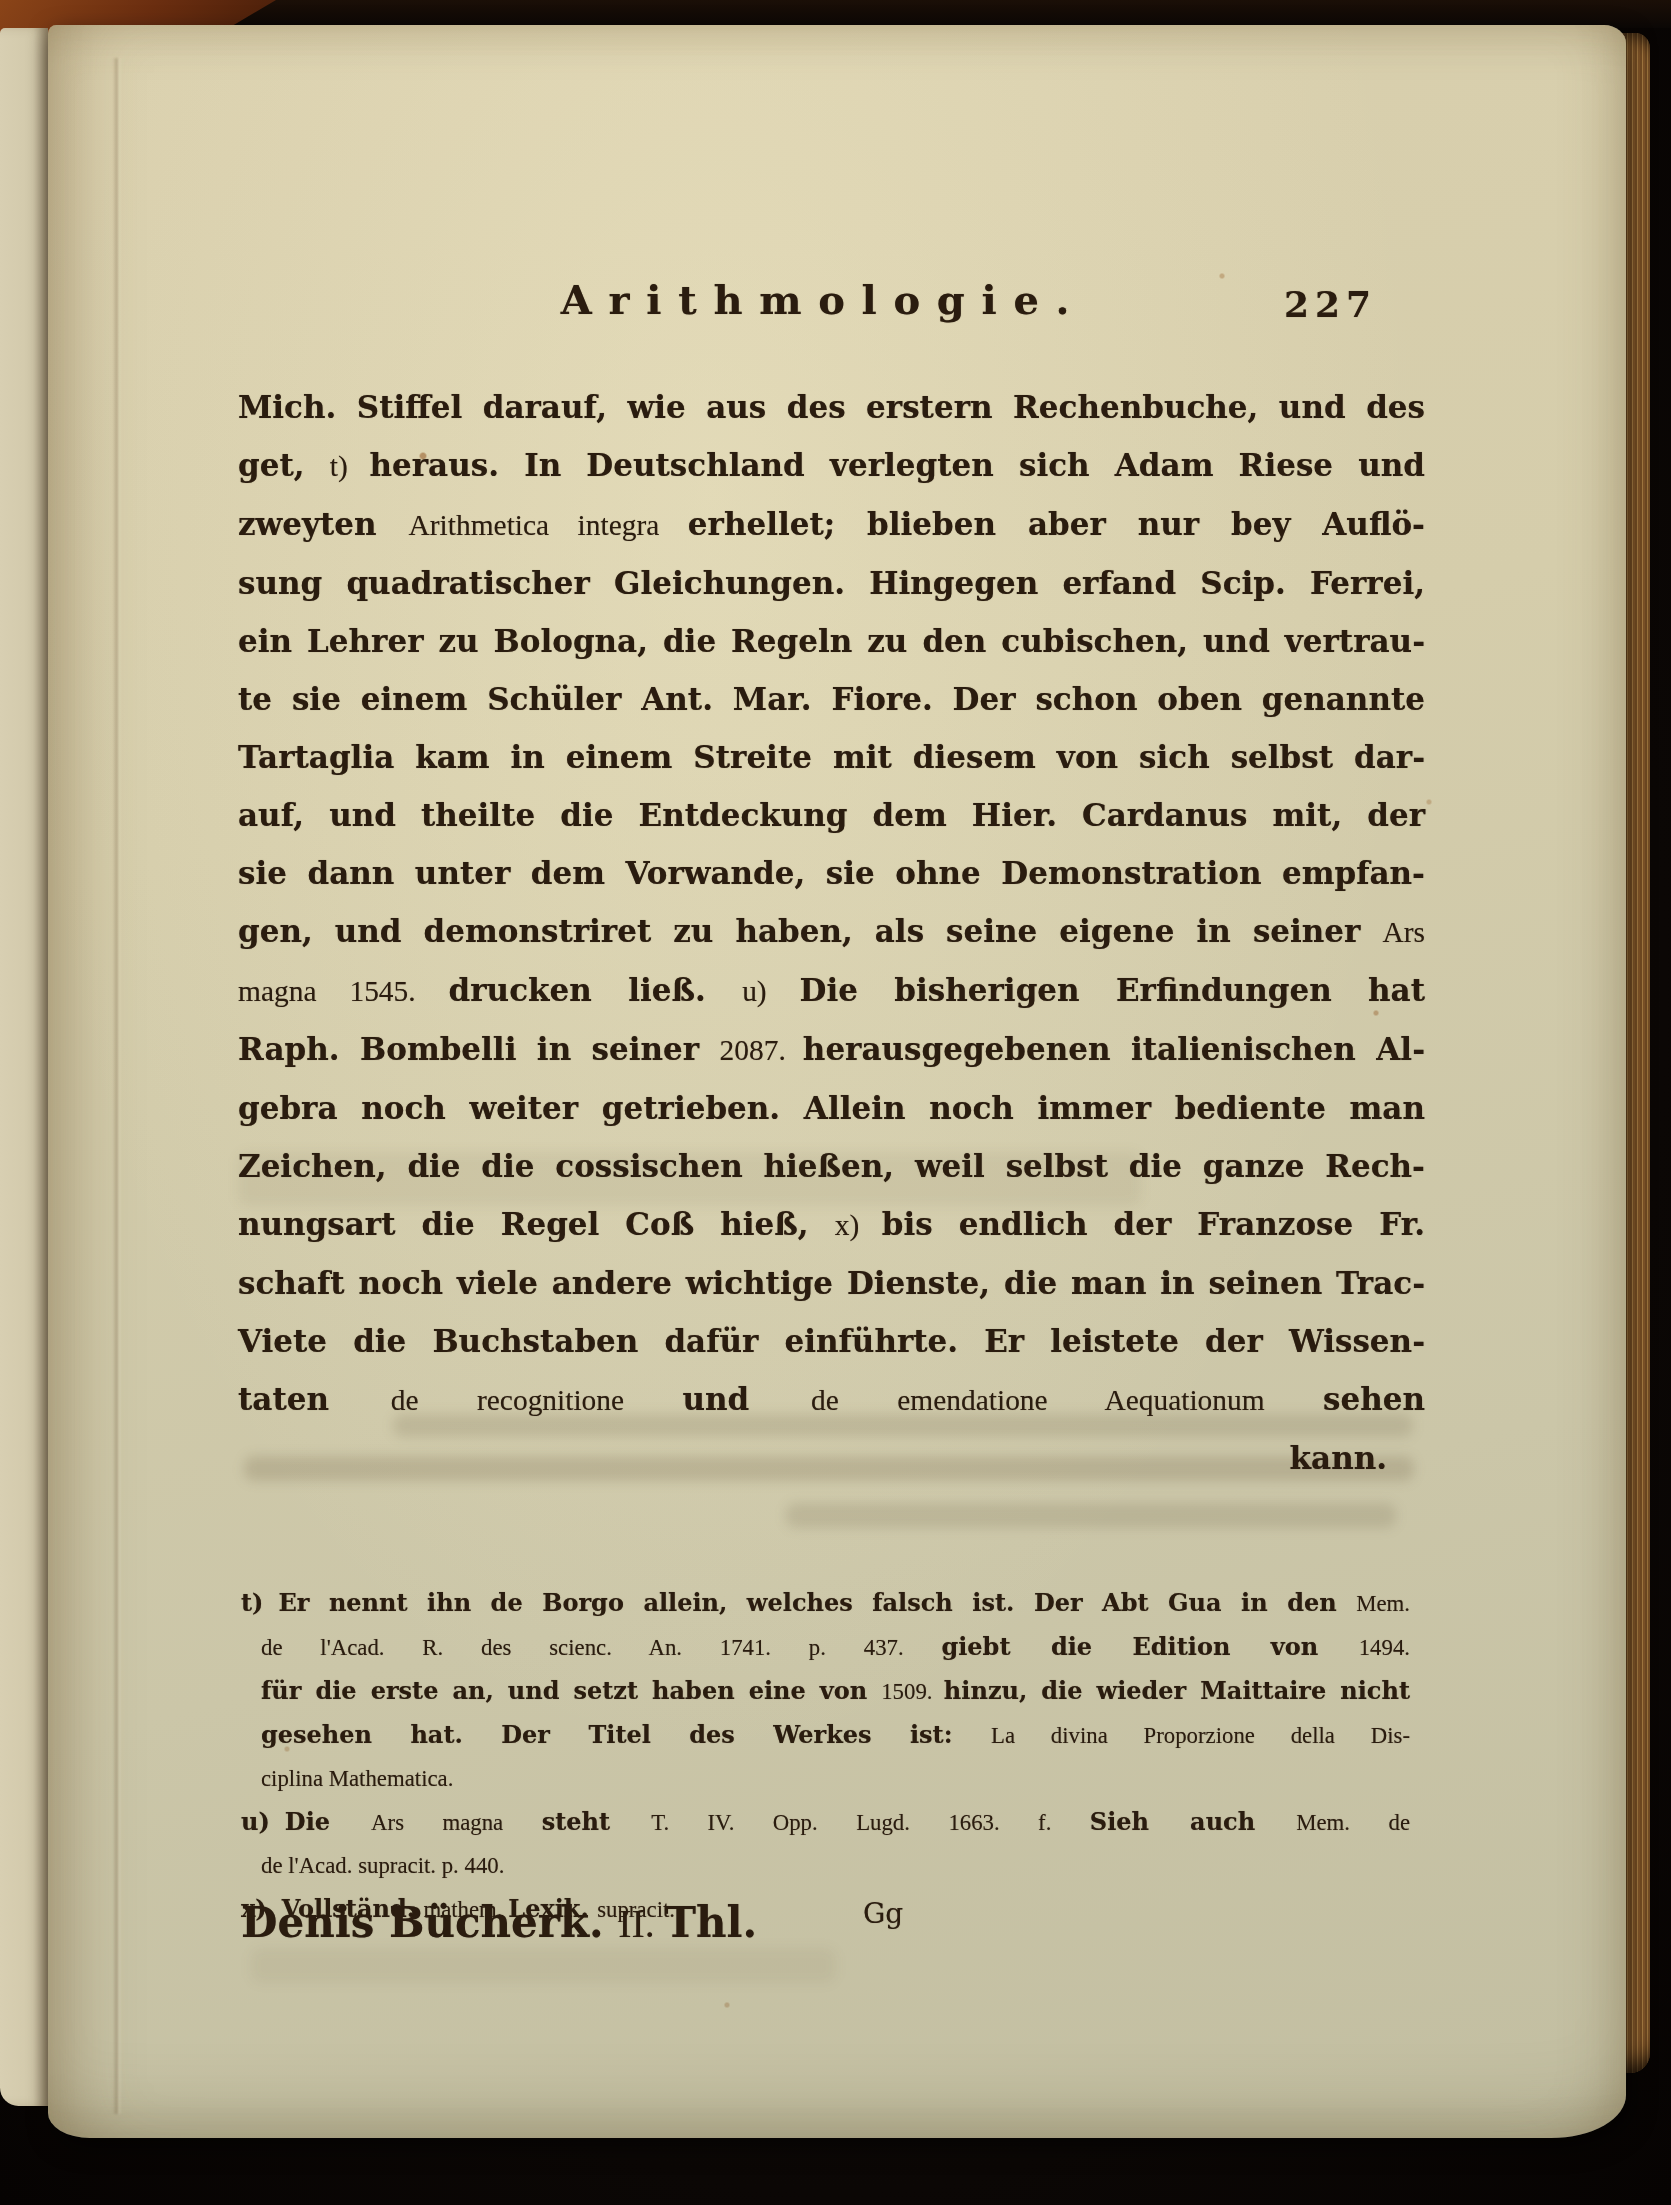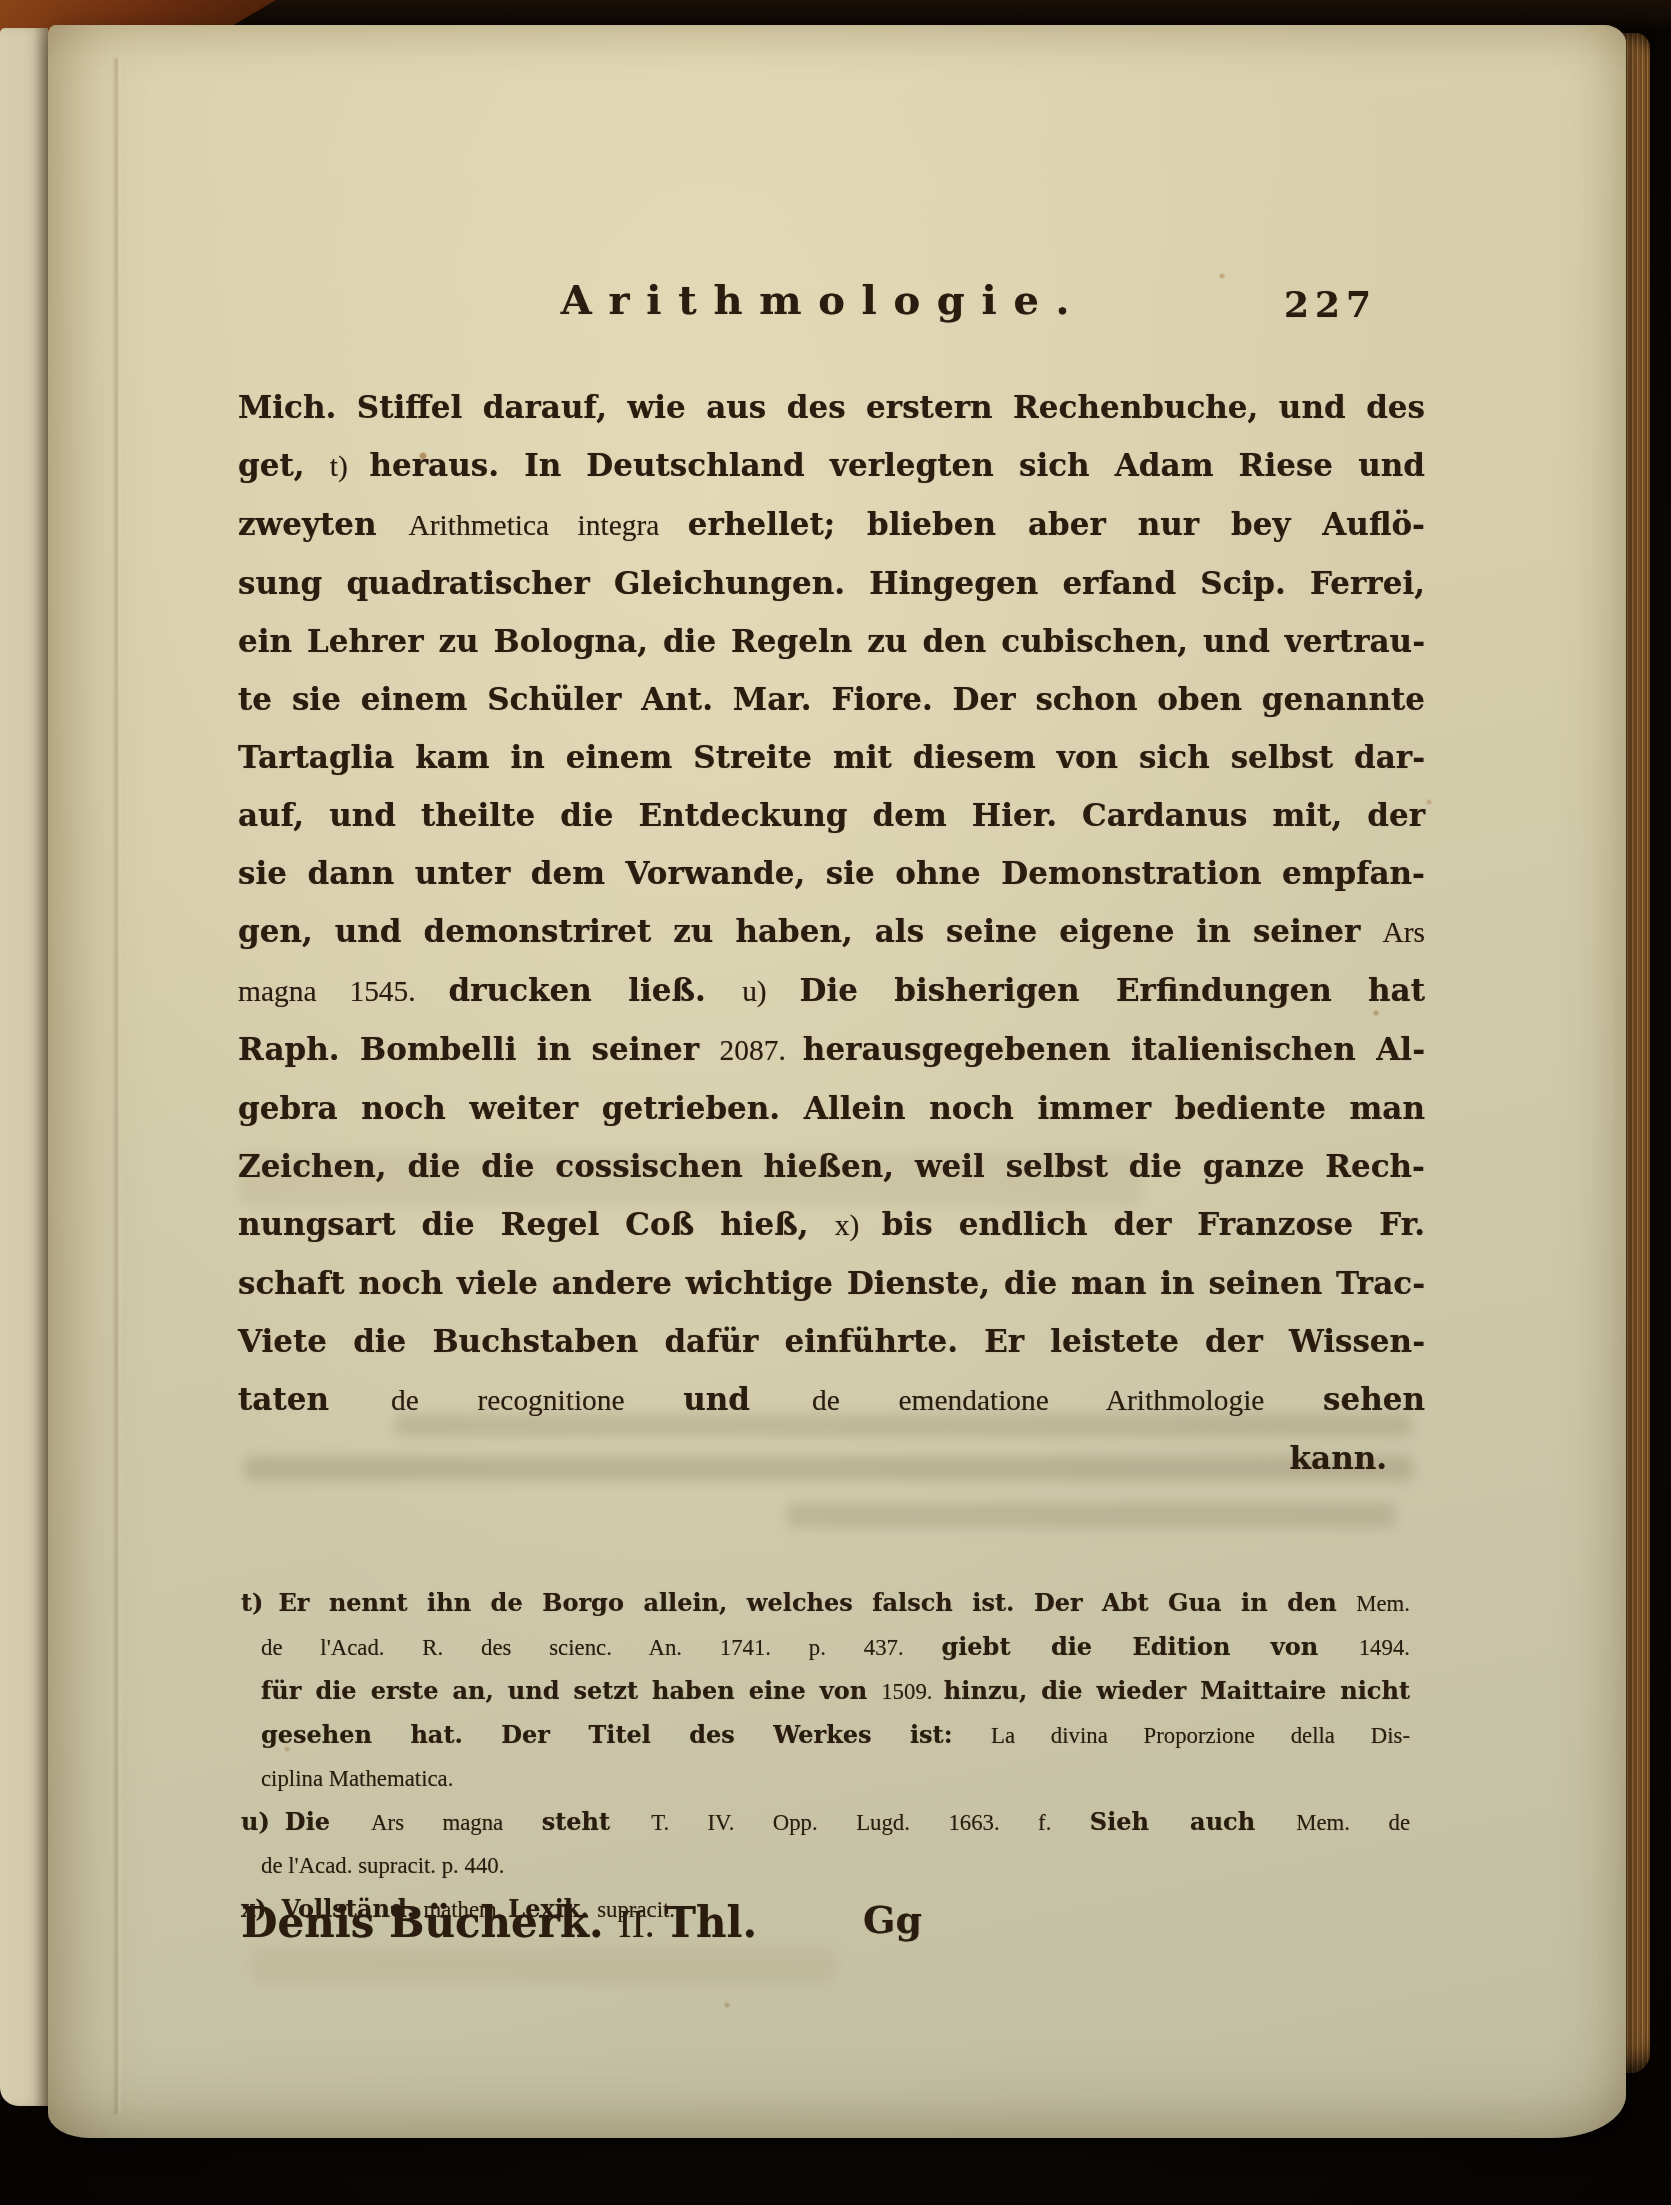--- a/index.html
+++ b/index.html
@@ -74,21 +74,21 @@
   .footnotes{position:absolute;left:241px;top:1557px;width:1169px;
     font-size:24px;line-height:43px;}
   .line{text-align:justify;text-align-last:justify;}
   .line.align-right{text-align-last:right;padding-right:38px;}
   .line.align-left{text-align-last:left;}
   .line.cont{padding-left:20px;}
 
   .signature{position:absolute;left:241px;top:1871px;width:819px;
     font-size:42px;line-height:55px;}
   .signature .line{text-align:left;text-align-last:left;}
-  .sig-mark{position:absolute;left:863px;top:1873px;font-size:38px;font-weight:700;
+  .sig-mark{position:absolute;left:863px;top:1873px;font-size:28px;font-weight:400;
     text-shadow:0 0 0.8px rgba(48,32,16,.55);}
 </style>
 </head>
 <body>
 
 <div id="canvas">
   <div class="cover-strip"></div>
   <div class="leather"></div>
   <div class="under-page"></div>
   <div class="page-stack"></div>
@@ -117,21 +117,21 @@
       <div class="line"><span class="seg-fraktur">auf, und theilte die Entdeckung dem Hier. Cardanus mit, der</span></div>
       <div class="line"><span class="seg-fraktur">sie dann unter dem Vorwande, sie ohne Demonstration empfan-</span></div>
       <div class="line"><span class="seg-fraktur">gen, und demonstriret zu haben, als seine eigene in seiner </span><span class="seg-antiqua">Ars</span></div>
       <div class="line"><span class="seg-antiqua">magna 1545. </span><span class="seg-fraktur">drucken ließ. </span><span class="seg-antiqua">u) </span><span class="seg-fraktur">Die bisherigen Erfindungen hat</span></div>
       <div class="line"><span class="seg-fraktur">Raph. Bombelli in seiner </span><span class="seg-antiqua">2087. </span><span class="seg-fraktur">herausgegebenen italienischen Al-</span></div>
       <div class="line"><span class="seg-fraktur">gebra noch weiter getrieben.  Allein noch immer bediente man</span></div>
       <div class="line"><span class="seg-fraktur">Zeichen, die die cossischen hießen, weil selbst die ganze Rech-</span></div>
       <div class="line"><span class="seg-fraktur">nungsart die Regel Coß hieß, </span><span class="seg-antiqua">x) </span><span class="seg-fraktur">bis endlich der Franzose Fr.</span></div>
       <div class="line"><span class="seg-fraktur">schaft noch viele andere wichtige Dienste, die man in seinen Trac-</span></div>
       <div class="line"><span class="seg-fraktur">Viete die Buchstaben dafür einführte.  Er leistete der Wissen-</span></div>
-      <div class="line"><span class="seg-fraktur">taten </span><span class="seg-antiqua">de recognitione </span><span class="seg-fraktur">und </span><span class="seg-antiqua">de emendatione Arithmologie </span><span class="seg-fraktur">sehen</span></div>
+      <div class="line"><span class="seg-fraktur">taten </span><span class="seg-antiqua">de recognitione </span><span class="seg-fraktur">und </span><span class="seg-antiqua">de emendatione Aequationum </span><span class="seg-fraktur">sehen</span></div>
       <div class="line align-right"><span class="seg-fraktur">kann.</span></div>
     </div>
 
   <div class="footnotes ink">
       <div class="line"><span class="seg-fraktur-marker">t)</span><span class="seg-fraktur">Er nennt ihn de Borgo allein, welches falsch ist.  Der Abt Gua in den </span><span class="seg-antiqua">Mem.</span></div>
       <div class="line cont"><span class="seg-antiqua">de l'Acad. R. des scienc. An. 1741. p. 437. </span><span class="seg-fraktur">giebt die Edition von </span><span class="seg-antiqua">1494.</span></div>
       <div class="line cont"><span class="seg-fraktur">für die erste an, und setzt haben eine von </span><span class="seg-antiqua">1509. </span><span class="seg-fraktur">hinzu, die wieder Maittaire nicht</span></div>
       <div class="line cont"><span class="seg-fraktur">gesehen hat.  Der Titel des Werkes ist: </span><span class="seg-antiqua">La divina Proporzione della Dis-</span></div>
       <div class="line align-left cont"><span class="seg-antiqua">ciplina Mathematica.</span></div>
       <div class="line"><span class="seg-fraktur-marker">u)</span><span class="seg-fraktur">Die </span><span class="seg-antiqua">Ars magna </span><span class="seg-fraktur">steht </span><span class="seg-antiqua">T. IV. Opp. Lugd. 1663. f. </span><span class="seg-fraktur">Sieh auch </span><span class="seg-antiqua">Mem. de</span></div>

